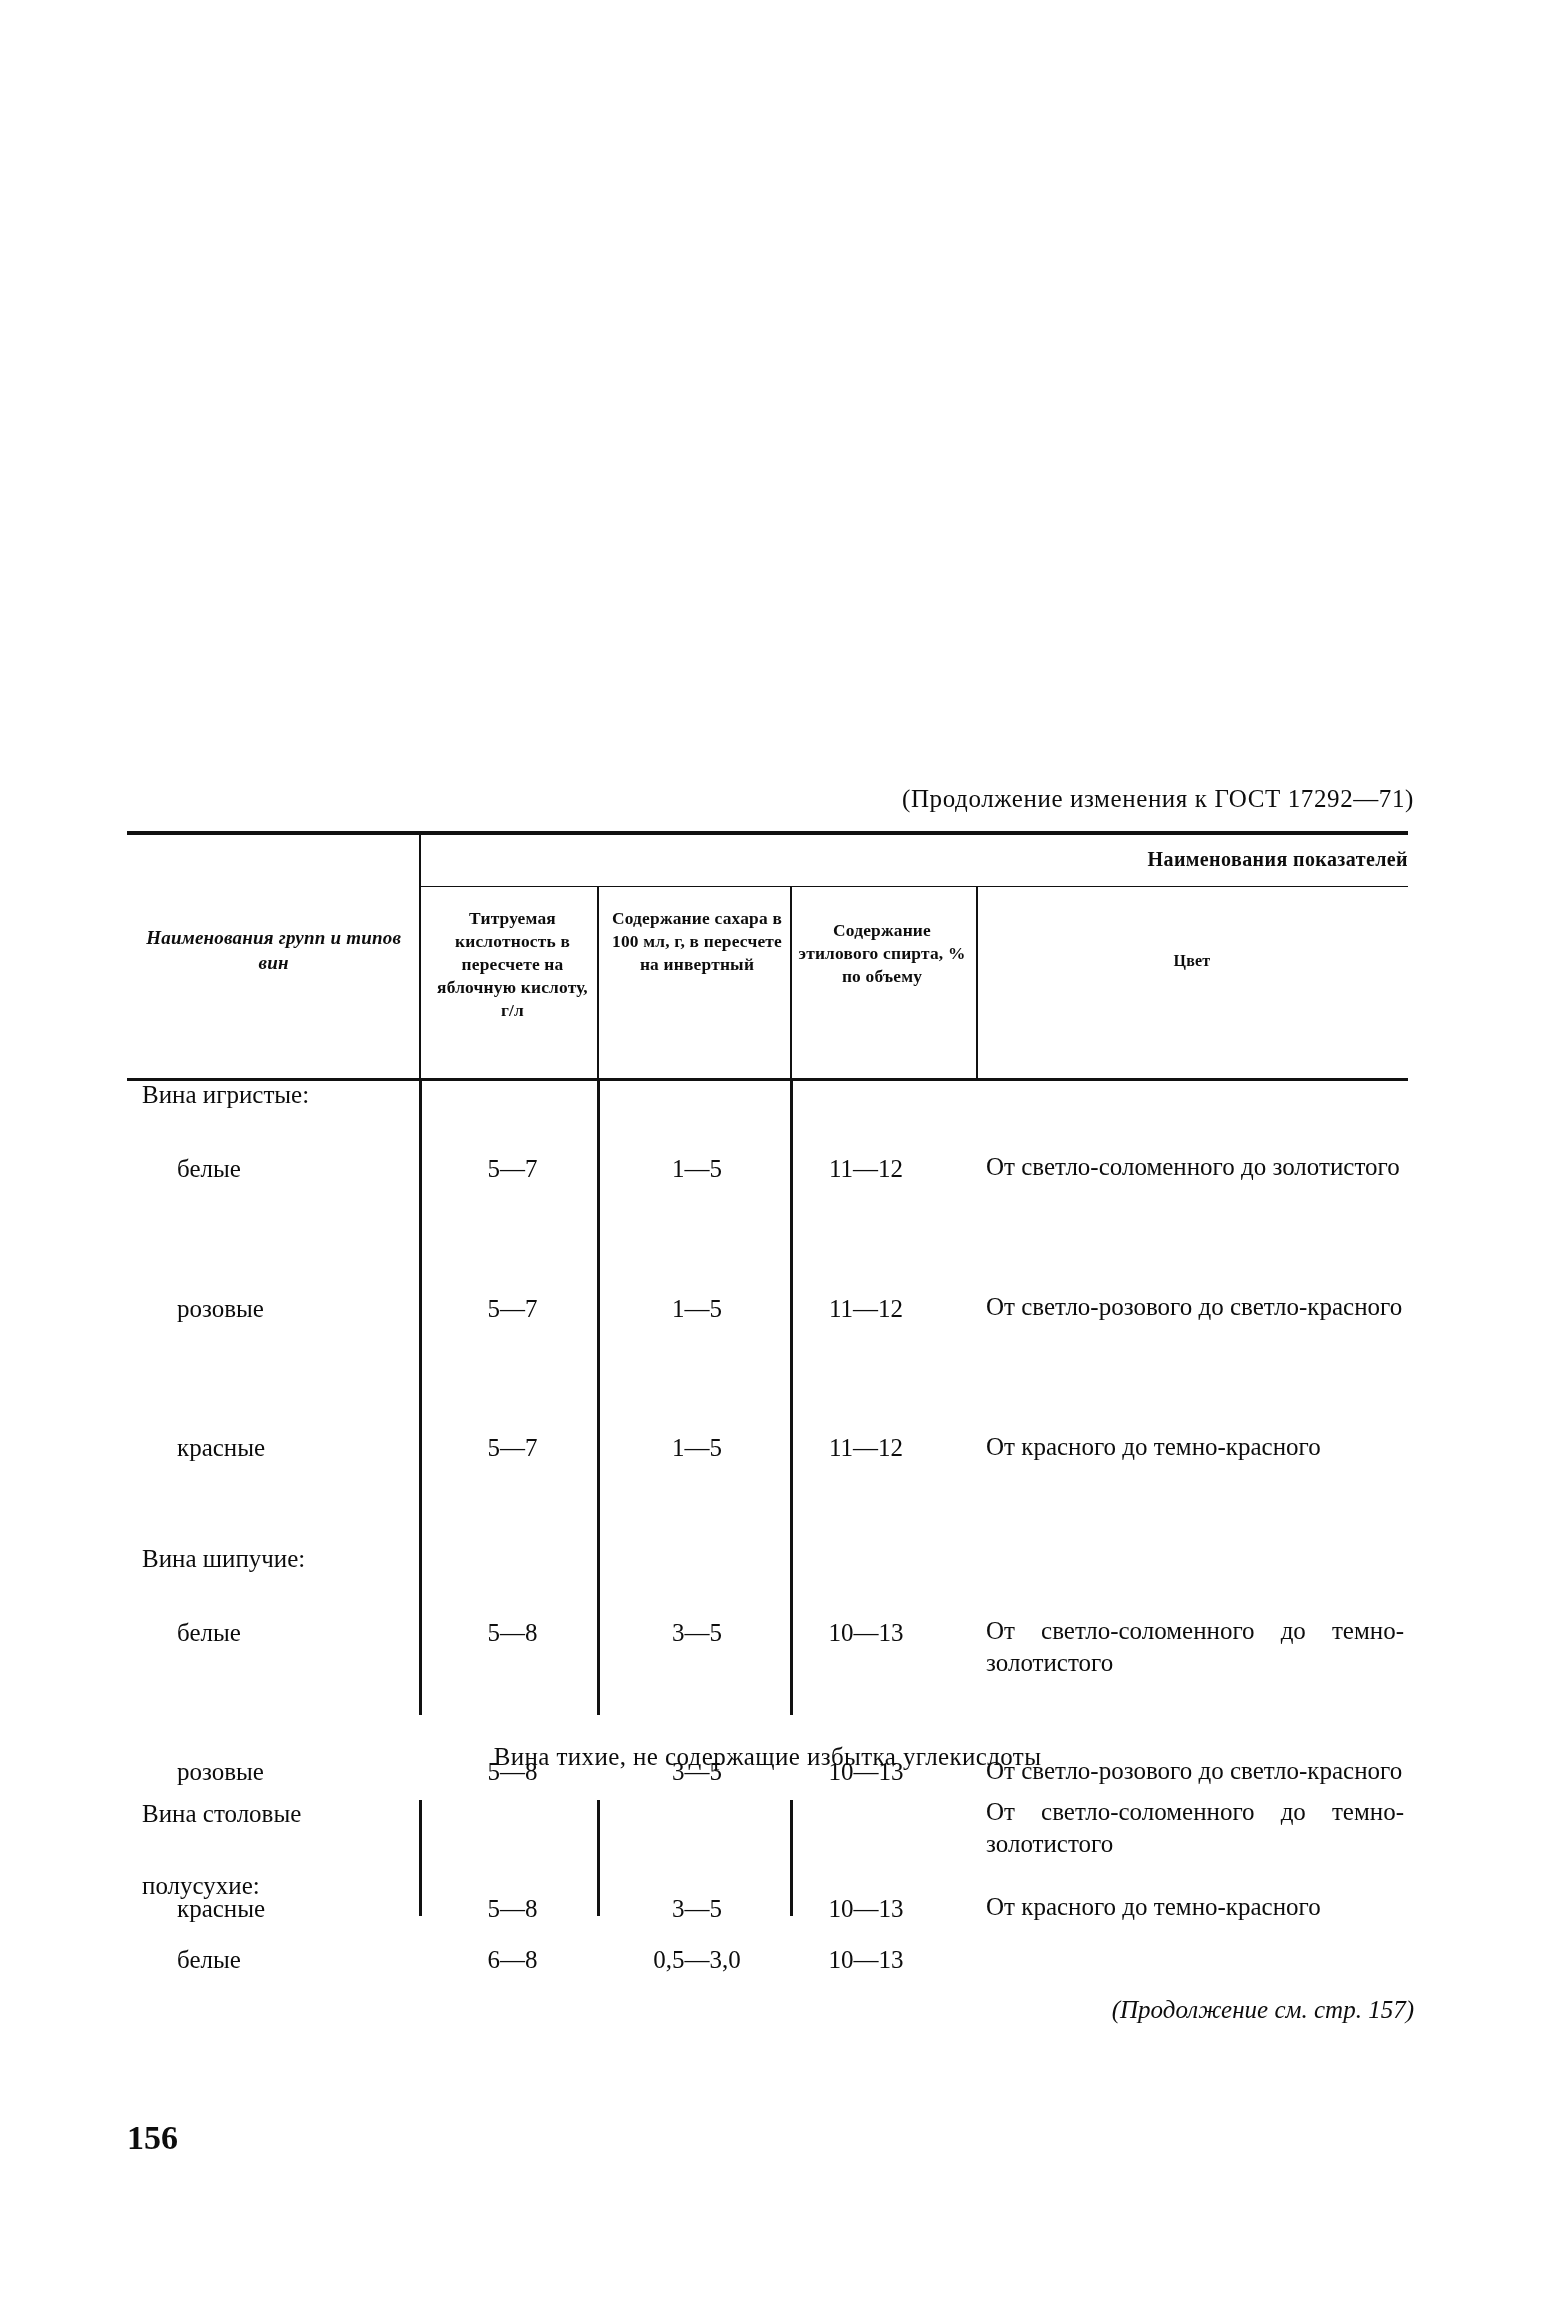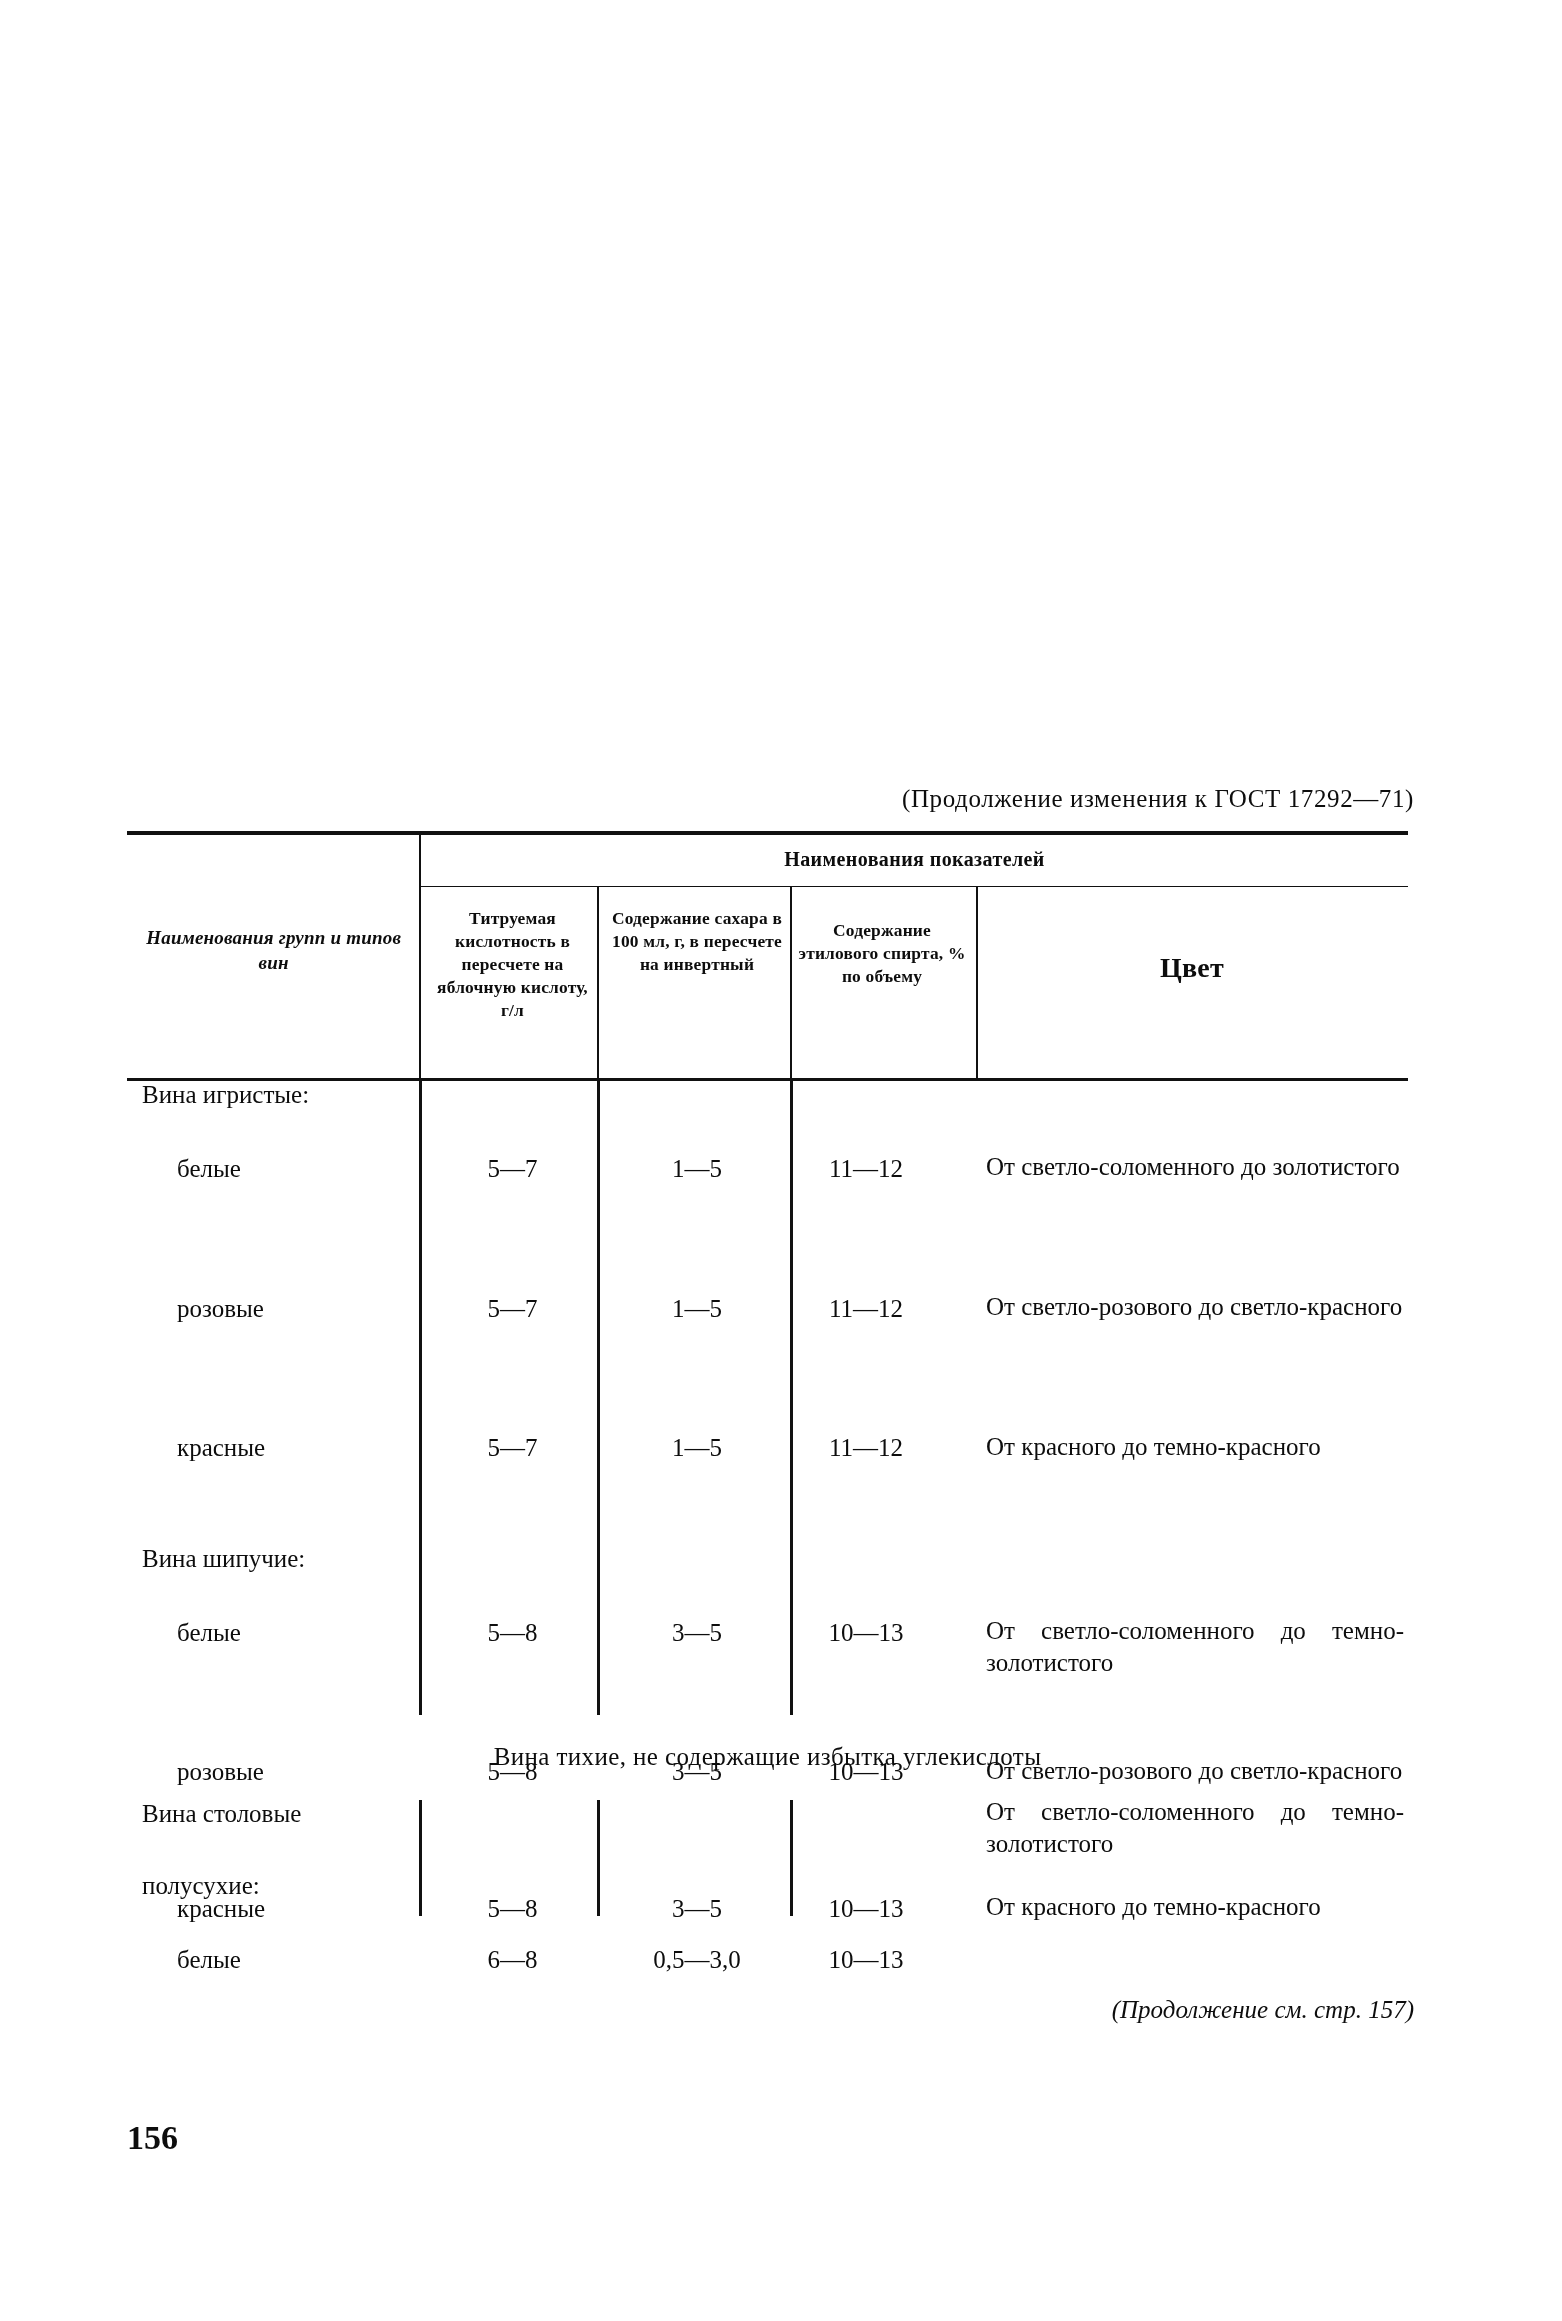--- a/index.html
+++ b/index.html
@@ -55,21 +55,21 @@
     position: absolute;
     top: 0;
     width: 1.8px;
     background: #111;
   }
   .hdr-title-indicators {
     position: absolute;
     left: 294px;
     top: 13px;
     width: 987px;
-    text-align: center;
+    text-align: right;
     font-size: 20px;
     font-weight: bold;
     letter-spacing: 0.4px;
   }
   .hdr-underline {
     position: absolute;
     left: 294px;
     top: 51px;
     width: 987px;
     height: 1.8px;
@@ -102,21 +102,21 @@
   }
   .hdr-alc {
     left: 670px;
     top: 84px;
     width: 170px;
   }
   .hdr-color {
     left: 854px;
     top: 115px;
     width: 422px;
-    font-size: 28px;
+    font-size: 16px;
   }
 
   
   .section-caption {
     text-align: center;
     font-size: 25px;
     letter-spacing: 0.4px;
     padding: 24px 0 16.5px 0;
   }
   .section-caption.second {

